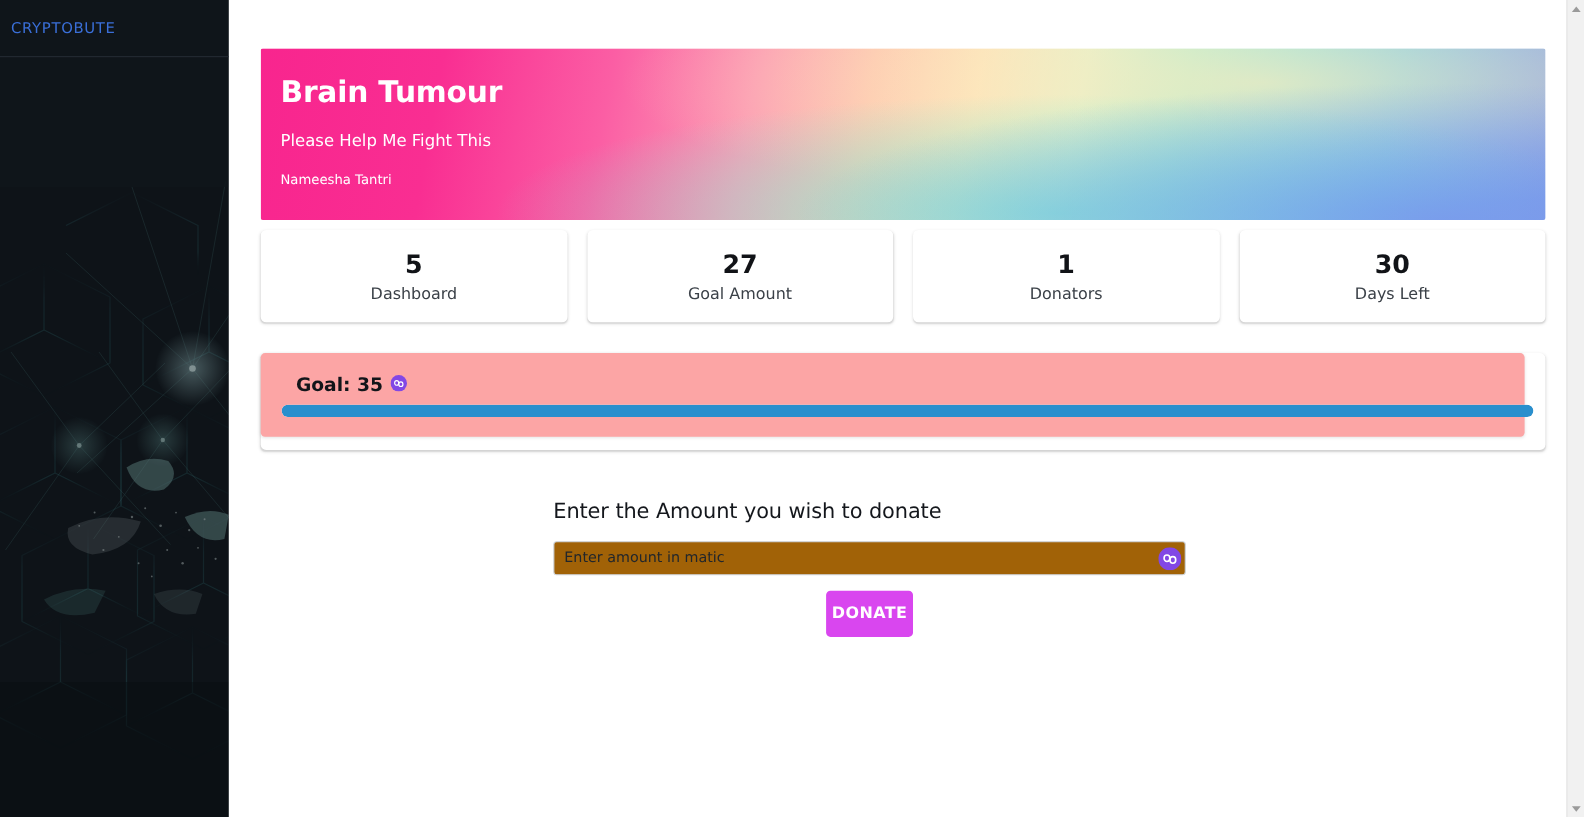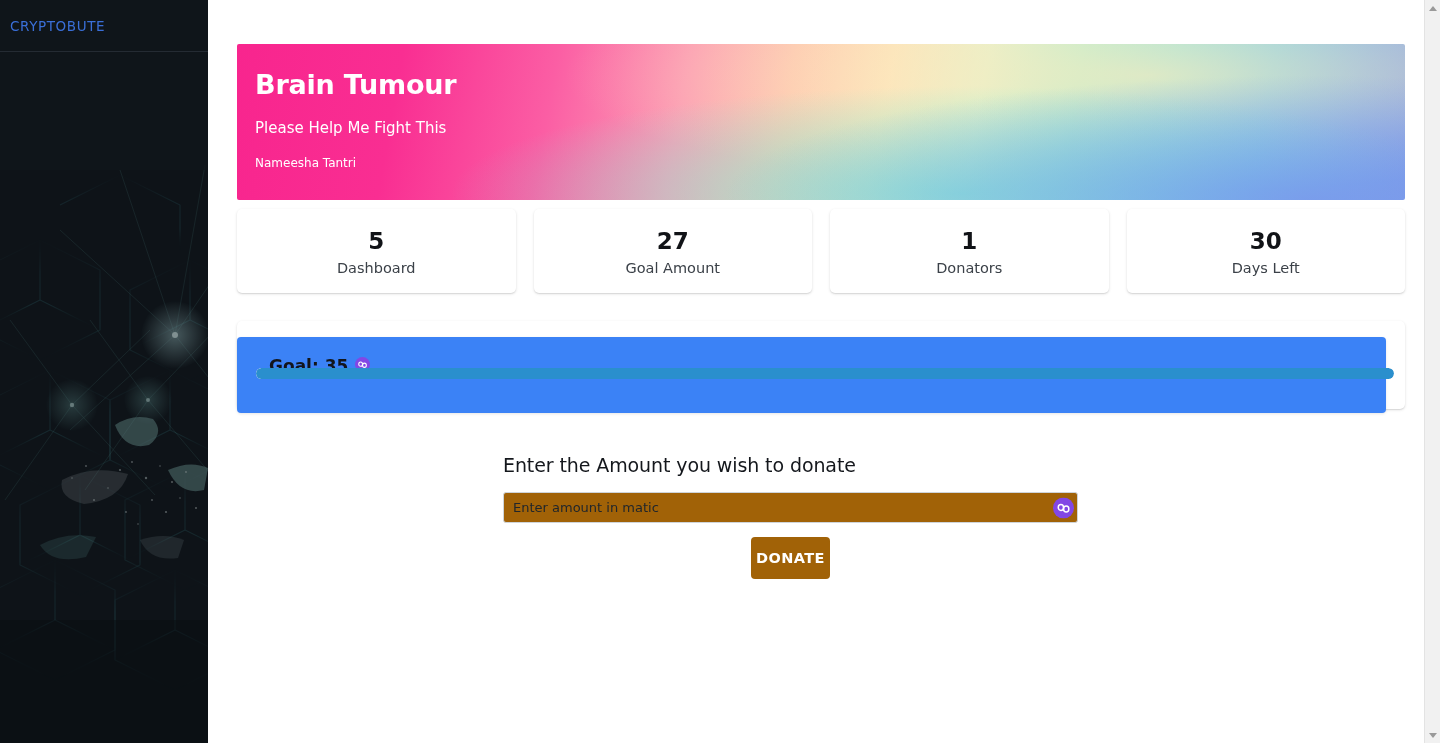--- a/index.html
+++ b/index.html
@@ -164,24 +164,24 @@
     height: 88px;
     background: #ffffff;
     border-radius: 5px;
     box-shadow: 0 1px 3px rgba(0,0,0,0.13), 0 1px 1px rgba(0,0,0,0.07);
     padding: 0 18px 0 0;
     position: relative;
   }
   .goal-inner {
     position: absolute;
     left: 0;
-    top: 16px;
+    top: 0;
     right: 19px;
     height: 76px;
-    background: #3b82f6;
+    background: #fca5a5;
     border-radius: 4px;
     box-shadow: 0 1px 3px rgba(0,0,0,0.10);
     padding: 19px 0 0 32px;
   }
   .goal-label-row {
     display: flex;
     align-items: center;
     gap: 7px;
   }
   .goal-label {
@@ -245,21 +245,21 @@
     height: 21px;
   }
 
   .donate-btn-wrap {
     margin-top: 14px;
     display: flex;
     justify-content: center;
     width: 575px;
   }
   .donate-btn {
-    background: #a16207;
+    background: #d946ef;
     color: #ffffff;
     border: none;
     border-radius: 4px;
     font-size: 14.5px;
     font-weight: bold;
     letter-spacing: 0.4px;
     padding: 13px 5px;
     cursor: pointer;
     font-family: "DejaVu Sans", "Liberation Sans", sans-serif;
   }

